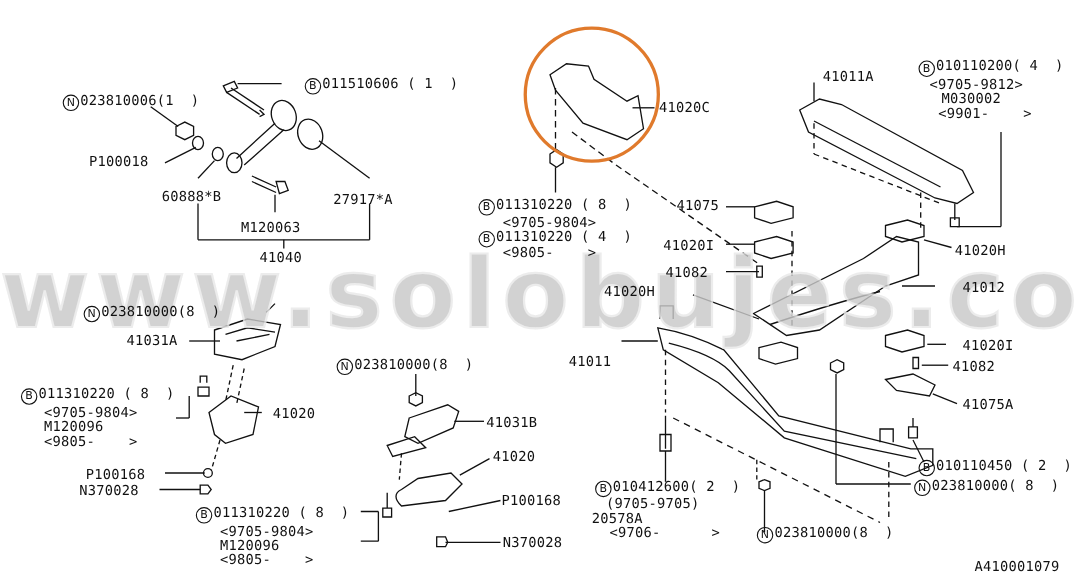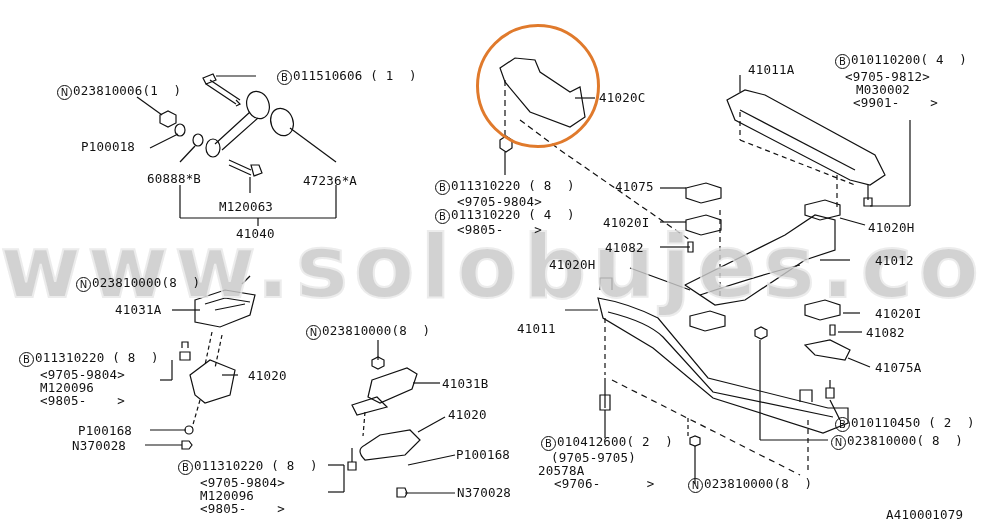--- a/index.html
+++ b/index.html
@@ -153,21 +153,21 @@
 
 <div class="highlight" style="left:476px; top:24px; width:118px; height:118px;"></div>
 
 <div class="watermark">www.solobujes.com</div>
 
 <div class="lbl" style="left:57px; top:84px;"><span class="circ">N</span><span>023810006(1  )</span></div>
 <div class="lbl" style="left:257px; top:69px;margin-left:20px;"><span class="circ">B</span><span>011510606 ( 1  )</span></div>
 <div class="lbl" style="left:81px; top:140px;">P100018</div>
 <div class="lbl" style="left:147px; top:172px;">60888*B</div>
 <div class="lbl" style="left:219px; top:200px;">M120063</div>
-<div class="lbl" style="left:303px; top:174px;">47236*A</div>
+<div class="lbl" style="left:303px; top:174px;">27917*A</div>
 <div class="lbl" style="left:236px; top:227px;">41040</div>
 
 <div class="lbl" style="left:76px; top:276px;"><span class="circ">N</span><span>023810000(8  )</span></div>
 <div class="lbl" style="left:115px; top:303px;">41031A</div>
 <div class="lbl" style="left:19px; top:351px;"><span class="circ">B</span><span>011310220 ( 8  )</span></div>
 <div class="lbl" style="left:40px; top:368px;">&lt;9705-9804&gt;</div>
 <div class="lbl" style="left:40px; top:381px;">M120096</div>
 <div class="lbl" style="left:40px; top:394px;">&lt;9805-    &gt;</div>
 <div class="lbl" style="left:248px; top:369px;">41020</div>
 <div class="lbl" style="left:78px; top:424px;">P100168</div>

